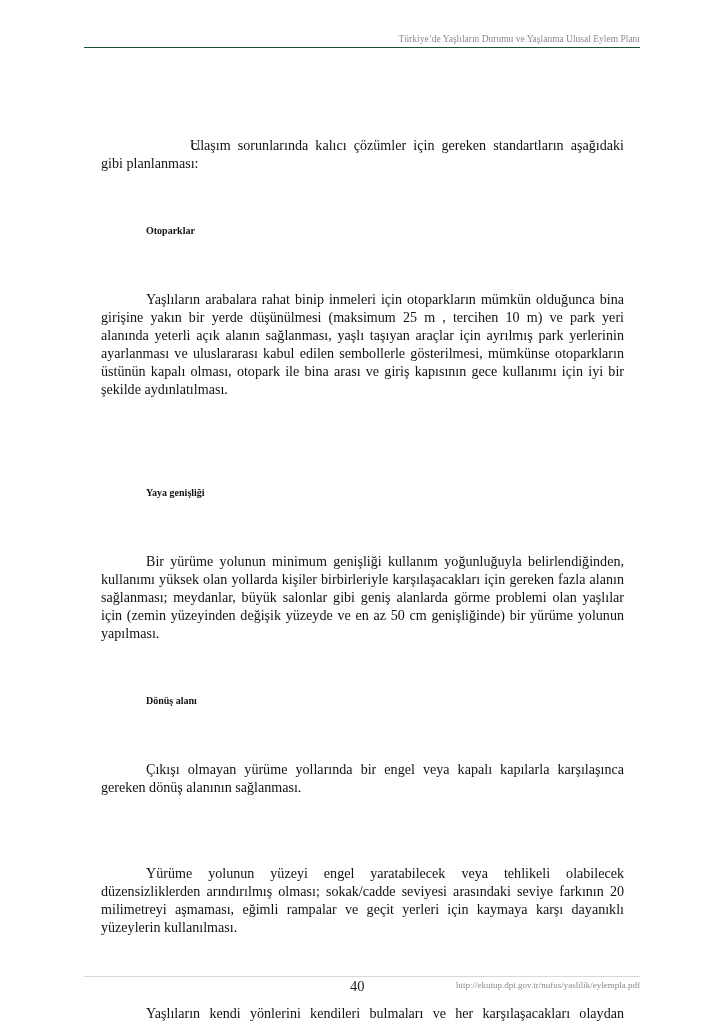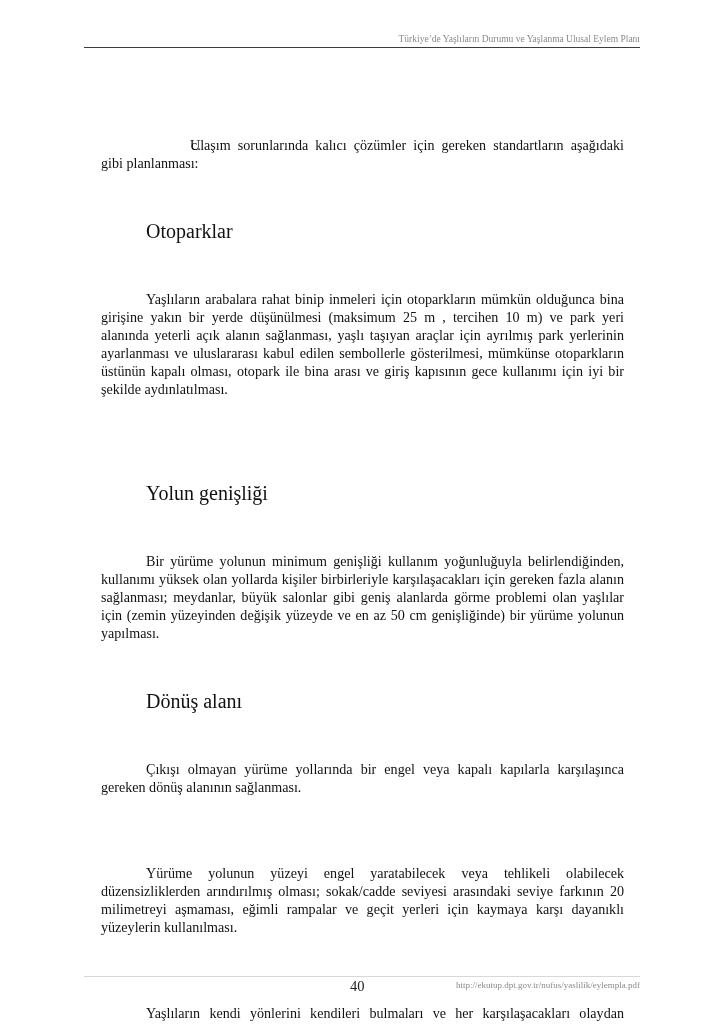--- a/index.html
+++ b/index.html
@@ -4,21 +4,21 @@
 <style>
   html, body { margin: 0; padding: 0; background: #ffffff; }
   body { width: 724px; height: 1024px; position: relative; overflow: hidden;
          font-family: "Liberation Serif", "DejaVu Serif", serif; color: #111; }
   .page-header { position: absolute; left: 84px; right: 84px; top: 34px; height: 13px;
                  border-bottom: 1px solid #14532d; text-align: right;
                  font-size: 9.5px; color: #8a8a8a; line-height: 11px; }
   .content { position: absolute; left: 85px; width: 555px; top: 120px; }
   p { margin: 16px; font-size: 14.1px; line-height: 18px; text-align: justify; }
   .indent { text-indent: 45px; }
-  .heading { font-weight: normal; padding-left: 45px; font-size: 20px; line-height: 18px; }
+  .heading { font-weight: bold; padding-left: 45px; font-size: 10px; line-height: 18px; }
   .intro-num { display: inline-block; width: 44px; }
   .gap-lg { height: 18px; }
   .gap-md { height: 18px; }
   .page-footer { position: absolute; left: 84px; right: 84px; top: 976px; border-top: 1px solid #d8d8d8; }
   .page-number { position: absolute; left: 350px; top: 978px; font-size: 14.5px; color: #222; }
   .source-url { position: absolute; right: 84px; top: 980px; font-size: 9px; color: #8a8a8a; }
 </style>
 </head>
 <body>
 
@@ -36,21 +36,21 @@
     <p class="indent">Yaşlıların arabalara rahat binip inmeleri için otoparkların mümkün olduğunca bina girişine yakın bir yerde düşünülmesi (maksimum 25 m , tercihen 10 m) ve park yeri alanında yeterli açık alanın sağlanması, yaşlı taşıyan araçlar için ayrılmış park yerlerinin ayarlanması ve uluslararası kabul edilen sembollerle gösterilmesi, mümkünse otoparkların üstünün kapalı olması, otopark ile bina arası ve giriş kapısının gece kullanımı için iyi bir şekilde aydınlatılması.</p>
   </div>
   <div class="gap-lg"></div>
 
   <div>
     <div class="gap-md"></div>
   </div>
   <div class="gap-lg"></div>
 
   <div>
-    <p class="heading">Yolun genişliği</p>
+    <p class="heading">Yaya genişliği</p>
     <div class="gap-md"></div>
     <p class="indent">Bir yürüme yolunun minimum genişliği kullanım yoğunluğuyla belirlendiğinden, kullanımı yüksek olan yollarda kişiler birbirleriyle karşılaşacakları için gereken fazla alanın sağlanması; meydanlar, büyük salonlar gibi geniş alanlarda görme problemi olan yaşlılar için (zemin yüzeyinden değişik yüzeyde ve en az 50 cm genişliğinde) bir yürüme yolunun yapılması.</p>
   </div>
   <div class="gap-lg"></div>
 
   <div>
     <p class="heading">Dönüş alanı</p>
     <div class="gap-md"></div>
     <p class="indent">Çıkışı olmayan yürüme yollarında bir engel veya kapalı kapılarla karşılaşınca gereken dönüş alanının sağlanması.</p>
   </div>

